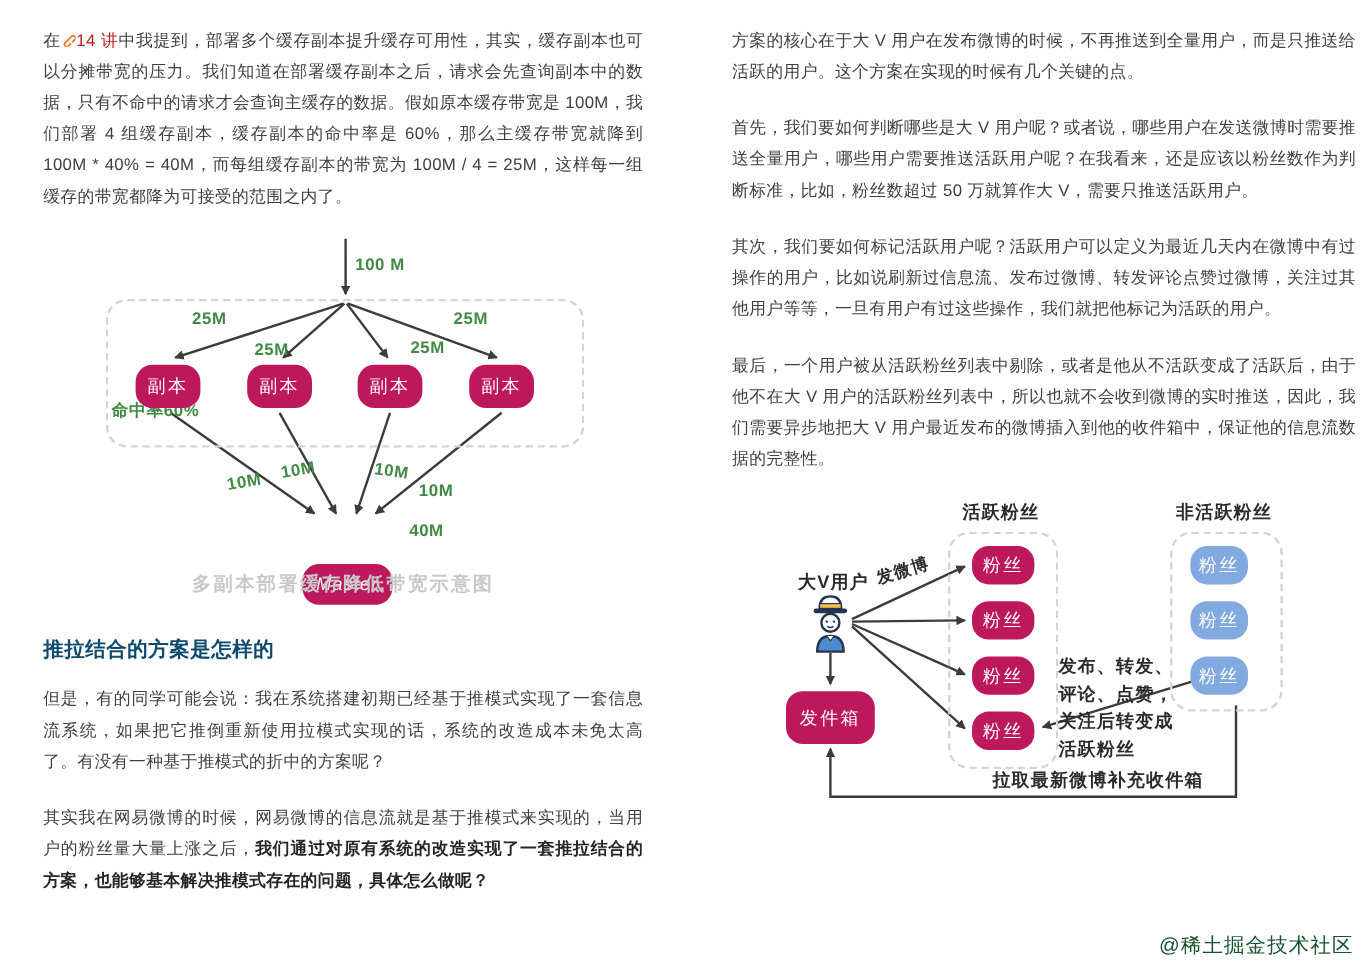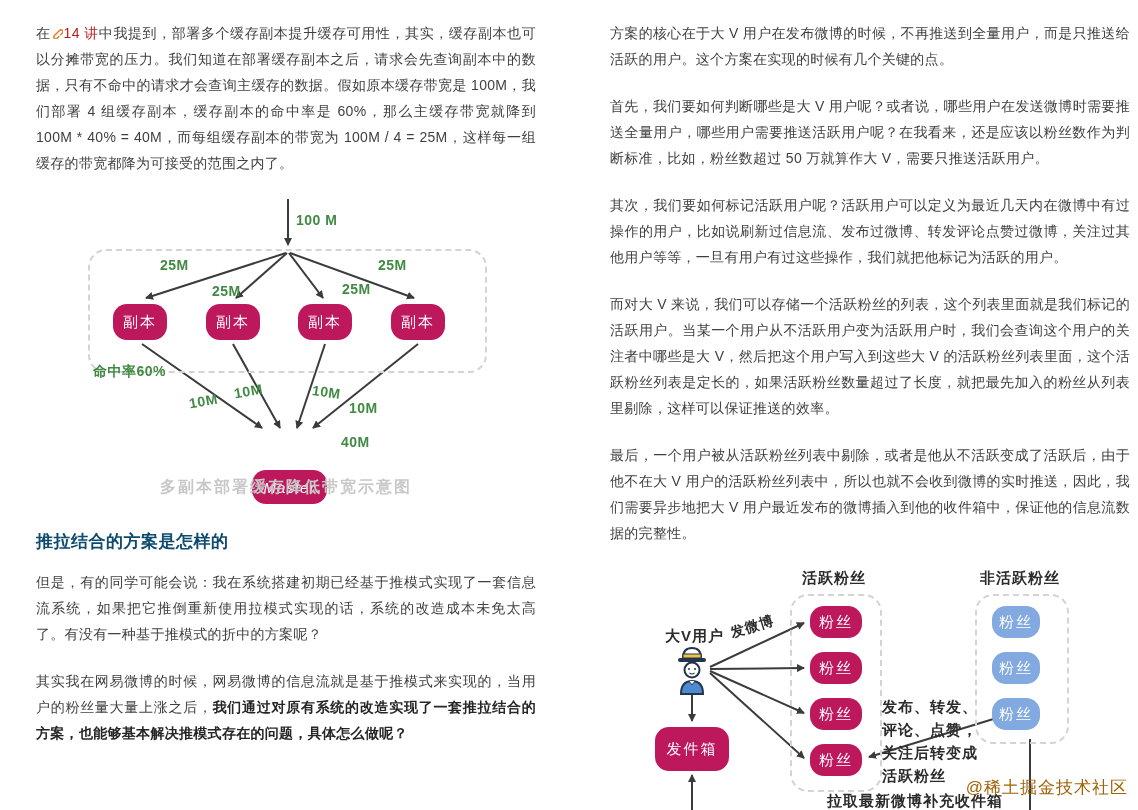--- a/index.html
+++ b/index.html
@@ -37,21 +37,21 @@
   .dlabel{position:absolute;color:#2b2b2b;font-size:15px;font-weight:600;letter-spacing:1px;white-space:nowrap;}
   .caption{
     position:absolute;color:#c8c8c8;font-size:16px;letter-spacing:2px;
     width:100%;text-align:center;white-space:nowrap;
   }
   .note{position:absolute;color:#2b2b2b;font-size:15px;line-height:23px;font-weight:600;letter-spacing:1px;}
   .group-header{position:absolute;color:#2b2b2b;font-size:15px;font-weight:700;letter-spacing:1px;text-align:center;}
   .rotated{transform:rotate(-17deg);}
   .watermark{
     position:absolute;top:776px;left:610px;width:518px;text-align:right;
-    color:#a16207;font-size:17px;letter-spacing:1px;
+    color:#14532d;font-size:17px;letter-spacing:1px;
   }
 </style>
 </head>
 <body>
 
 <div class="col col-left">
 
   <p class="para"><span>在</span><a class="link"><svg class="link-icon" width="12" height="12" viewBox="0 0 12 12">
           <path d="M5 7 L8.6 3.4 a1.9 1.9 0 0 1 2.7 2.7 L9.6 7.8 M7 5 L3.4 8.6 a1.9 1.9 0 0 0 2.7 2.7 L7.8 9.6" fill="none" stroke="#ed7e33" stroke-width="1.5" stroke-linecap="round"></path>
         </svg><span>14 讲</span></a><span>中我提到，部署多个缓存副本提升缓存可用性，其实，缓存副本也可以分摊带宽的压力。我们知道在部署缓存副本之后，请求会先查询副本中的数据，只有不命中的请求才会查询主缓存的数据。假如原本缓存带宽是 100M，我们部署 4 组缓存副本，缓存副本的命中率是 60%，那么主缓存带宽就降到 100M * 40% = 40M，而每组缓存副本的带宽为 100M / 4 = 25M，这样每一组缓存的带宽都降为可接受的范围之内了。</span></p>
@@ -76,21 +76,21 @@
       </g>
     </svg>
 
     <div class="dashedbox" style="left:52px;top:52px;width:395px;height:120px;"></div>
 
     <div class="glabel" style="left:260px;top:15px;">100 M</div>
     <div class="glabel" style="left:124px;top:60px;">25M</div>
     <div class="glabel" style="left:176px;top:86px;">25M</div>
     <div class="glabel" style="left:306px;top:84px;">25M</div>
     <div class="glabel" style="left:342px;top:60px;">25M</div>
-    <div class="glabel" style="left:57px;top:166px;">命中率60%</div>
+    <div class="glabel" style="left:57px;top:137px;">命中率60%</div>
 
     <div class="node" style="left:77px;top:107px;width:54px;height:36px;">副本</div>
     <div class="node" style="left:170px;top:107px;width:54px;height:36px;">副本</div>
     <div class="node" style="left:262px;top:107px;width:54px;height:36px;">副本</div>
     <div class="node" style="left:355px;top:107px;width:54px;height:36px;">副本</div>
 
     <div class="glabel" style="left:153px;top:196px;transform:rotate(-10deg);">10M</div>
     <div class="glabel" style="left:198px;top:186px;transform:rotate(-10deg);">10M</div>
     <div class="glabel" style="left:276px;top:187px;transform:rotate(8deg);">10M</div>
     <div class="glabel" style="left:313px;top:203px;">10M</div>
@@ -107,21 +107,20 @@
   <p class="para">但是，有的同学可能会说：我在系统搭建初期已经基于推模式实现了一套信息流系统，如果把它推倒重新使用拉模式实现的话，系统的改造成本未免太高了。有没有一种基于推模式的折中的方案呢？</p>
 
   <p class="para"><span>其实我在网易微博的时候，网易微博的信息流就是基于推模式来实现的，当用户的粉丝量大量上涨之后，</span><span class="bold">我们通过对原有系统的改造实现了一套推拉结合的方案，也能够基本解决推模式存在的问题，具体怎么做呢？</span></p>
 </div>
 
 <div class="col col-right">
 
   <p class="para">方案的核心在于大 V 用户在发布微博的时候，不再推送到全量用户，而是只推送给活跃的用户。这个方案在实现的时候有几个关键的点。</p>
   <p class="para">首先，我们要如何判断哪些是大 V 用户呢？或者说，哪些用户在发送微博时需要推送全量用户，哪些用户需要推送活跃用户呢？在我看来，还是应该以粉丝数作为判断标准，比如，粉丝数超过 50 万就算作大 V，需要只推送活跃用户。</p>
   <p class="para">其次，我们要如何标记活跃用户呢？活跃用户可以定义为最近几天内在微博中有过操作的用户，比如说刷新过信息流、发布过微博、转发评论点赞过微博，关注过其他用户等等，一旦有用户有过这些操作，我们就把他标记为活跃的用户。</p>
-  <p class="para">而对大 V 来说，我们可以存储一个活跃粉丝的列表，这个列表里面就是我们标记的活跃用户。当某一个用户从不活跃用户变为活跃用户时，我们会查询这个用户的关注者中哪些是大 V，然后把这个用户写入到这些大 V 的活跃粉丝列表里面，这个活跃粉丝列表是定长的，如果活跃粉丝数量超过了长度，就把最先加入的粉丝从列表里剔除，这样可以保证推送的效率。</p>
   <p class="para">最后，一个用户被从活跃粉丝列表中剔除，或者是他从不活跃变成了活跃后，由于他不在大 V 用户的活跃粉丝列表中，所以也就不会收到微博的实时推送，因此，我们需要异步地把大 V 用户最近发布的微博插入到他的收件箱中，保证他的信息流数据的完整性。</p>
 
   <div class="diagram diagram2">
     <svg class="arrow-layer" width="520" height="292" viewBox="0 0 520 292">
       <defs>
         <marker id="ah2" markerWidth="9" markerHeight="8" refX="7" refY="4" orient="auto" markerUnits="userSpaceOnUse">
           <path d="M0,0 L8,4 L0,8 z" fill="#3b3b3b"></path>
         </marker>
       </defs>
       <g stroke="#3b3b3b" stroke-width="2" fill="none">

